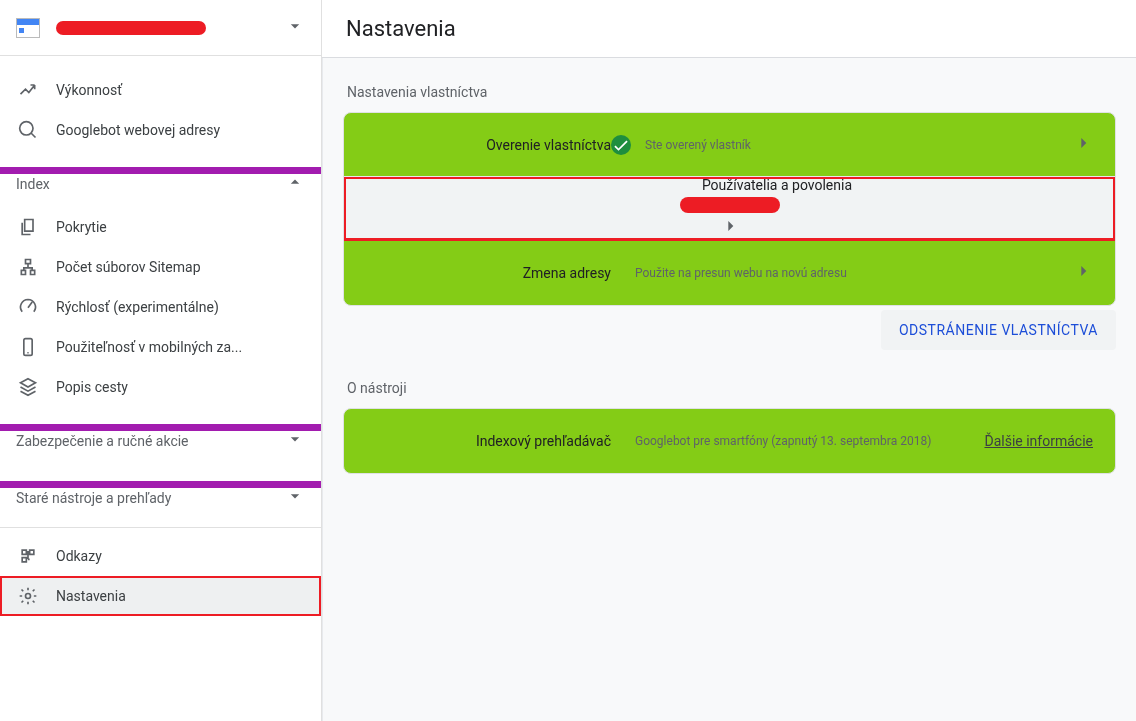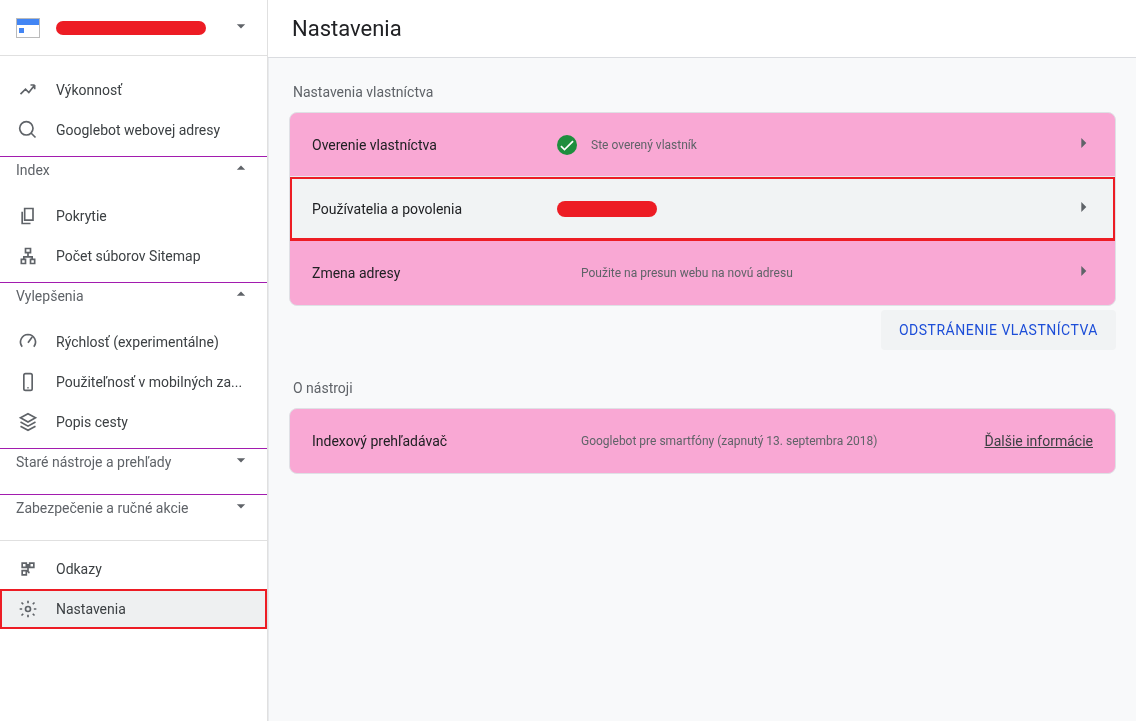--- a/index.html
+++ b/index.html
@@ -1,52 +1,52 @@
 <!DOCTYPE html>
 <html><head>
 <meta charset="utf-8">
 <style>
   * { box-sizing: border-box; margin: 0; padding: 0; font-family: Roboto, Arial, sans-serif; }
   body { width: 1136px; height: 721px; display: flex; background: #fff; overflow: hidden; }
 
   
-  .sidebar { width: 268px; background: #fff; border-right: 1px solid #e0e0e0; display: flex; flex-direction: column; }
+  .sidebar { width: 322px; background: #fff; border-right: 1px solid #e0e0e0; display: flex; flex-direction: column; }
   .property { display: flex; align-items: center; height: 56px; padding: 0 16px; border-bottom: 1px solid #e0e0e0; }
   .property-icon { width: 24px; height: 20px; margin-right: 16px; background: linear-gradient(#4285f4 35%, #fff 35%); border: 1px solid #bbb; position: relative; }
   .property-icon::after { content: ""; position: absolute; left: 2px; top: 9px; width: 5px; height: 5px; background: #4285f4; }
   .property-redacted { width: 150px; height: 14px; background: #ed1c24; border-radius: 7px; }
   .property-caret { margin-left: auto; color: #5f6368; }
 
   .nav { flex: 1; overflow-y: auto; padding-top: 8px; }
   .nav-item { display: flex; align-items: center; height: 40px; padding: 0 16px; color: #3c4043; font-size: 14px; cursor: pointer; }
   .nav-item.selected { background: #eef0f1; }
   .nav-item .icon { width: 24px; height: 24px; margin-right: 16px; color: #5f6368; display: flex; align-items: center; justify-content: center; }
   .nav-item .label { flex: 1; white-space: nowrap; overflow: hidden; text-overflow: ellipsis; }
 
-  .nav-section { display: flex; align-items: center; height: 40px; padding: 16px 16px; color: #5f6368; font-size: 14px; cursor: pointer; border-top: 1px solid #a21caf; margin-top: 6px; padding-top: 2px; }
+  .nav-section { display: flex; align-items: center; height: 40px; padding: 16px 16px; color: #5f6368; font-size: 14px; cursor: pointer; border-top: 7px solid #a21caf; margin-top: 17px; padding-top: 2px; }
   .nav-section .label { flex: 1; }
   .nav-section .chev { color: #5f6368; }
   .nav-divider-top { border-top: 1px solid #e0e0e0; margin-top: 6px; padding-top: 8px; }
 
   .highlight-red { outline: 2px solid #ed1c24; outline-offset: -2px; }
 
   
   .main { flex: 1; display: flex; flex-direction: column; background: #fff; position: relative; }
   .main-header { height: 58px; display: flex; align-items: center; padding: 0 24px; border-bottom: 1px solid #dadce0; }
   .main-header h1 { font-size: 22px; font-weight: 400; color: #202124; }
   .main-body { background: #f8f9fa; border-left: 1px solid #e8eaed; flex: 1; padding: 18px 20px 24px 20px; overflow-y: auto; }
 
   .section-title { font-size: 14px; color: #5f6368; margin: 8px 0 12px 4px; }
 
-  .card { background: #f9a8d4; border: 1px solid #dfe1e5; border-radius: 8px; overflow: hidden; margin-bottom: 16px; }
+  .card { background: #84cc16; border: 1px solid #dfe1e5; border-radius: 8px; overflow: hidden; margin-bottom: 16px; text-align: right; }
   .card-below { margin-bottom: 4px; }
   .row { display: flex; align-items: center; height: 64px; padding: 0 22px; border-bottom: 1px solid #e8eaed; cursor: pointer; }
   .row:last-child { border-bottom: none; gap: 24px; }
   .row.selected { background: #f1f3f4; }
-  .row.highlight-red { position: relative; }
+  .row.highlight-red { position: relative; flex-direction: column; }
   .row.highlight-red::after { content: ""; position: absolute; inset: 0; border: 2px solid #ed1c24; pointer-events: none; }
   .row .title { width: 245px; font-size: 14px; color: #202124; }
   .row .status { flex: 1; display: flex; align-items: center; color: #5f6368; font-size: 12px; }
   .row .status .check { width: 20px; height: 20px; border-radius: 50%; background: #1e8e3e; color: #fff; display: flex; align-items: center; justify-content: center; margin-right: 14px; }
   .row .chev { color: #5f6368; }
   .row .link { color: #3c4043; text-decoration: underline; font-size: 14px; margin-left: 2px; }
   .row .redacted-pill { width: 100px; height: 16px; border-radius: 8px; background: #ed1c24; }
 
   .btn-remove { float: right; background: #f1f3f4; color: #1d4ed8; border: none; height: 40px; padding: 0 18px; font-size: 14px; letter-spacing: 0.5px; border-radius: 4px; cursor: pointer; text-transform: uppercase; }
   .after-card { overflow: hidden; margin-bottom: 30px; }
@@ -104,26 +104,20 @@
     </div>
     <div class="nav-item">
       <span class="icon">
           <svg viewBox="0 0 24 24">
             <path fill="none" stroke="currentColor" stroke-width="2" d="M9 3h6v5H9zM4 16h5v5H4zm11 0h5v5h-5zM12 8v5m-5 3v-3h10v3"></path>
           </svg>
         </span>
       <span class="label">Počet súborov Sitemap</span>
     </div>
 
-    <div class="nav-section">
-      <span class="label">Vylepšenia</span>
-      <span class="chev"><svg viewBox="0 0 24 24" width="18" height="18">
-            <path fill="currentColor" d="M7 14l5-5 5 5z"></path>
-          </svg></span>
-    </div>
     <div class="nav-item">
       <span class="icon">
           <svg viewBox="0 0 24 24">
             <path fill="none" stroke="currentColor" stroke-width="2" d="M12 3a9 9 0 0 0-7 14.6M12 3a9 9 0 0 1 7 14.6M12 13l5-7"></path>
           </svg>
         </span>
       <span class="label">Rýchlosť (experimentálne)</span>
     </div>
     <div class="nav-item">
       <span class="icon">
@@ -137,28 +131,28 @@
     <div class="nav-item">
       <span class="icon">
           <svg viewBox="0 0 24 24">
             <path fill="none" stroke="currentColor" stroke-width="2" d="M12 2l9 5-9 5-9-5 9-5zm-9 10l9 5 9-5m-18 5l9 5 9-5"></path>
           </svg>
         </span>
       <span class="label">Popis cesty</span>
     </div>
 
     <div class="nav-section">
-      <span class="label">Staré nástroje a prehľady</span>
+      <span class="label">Zabezpečenie a ručné akcie</span>
       <span class="chev"><svg viewBox="0 0 24 24" width="18" height="18">
             <path fill="currentColor" d="M7 10l5 5 5-5z"></path>
           </svg></span>
     </div>
 
     <div class="nav-section">
-      <span class="label">Zabezpečenie a ručné akcie</span>
+      <span class="label">Staré nástroje a prehľady</span>
       <span class="chev"><svg viewBox="0 0 24 24" width="18" height="18">
             <path fill="currentColor" d="M7 10l5 5 5-5z"></path>
           </svg></span>
     </div>
 
     <div class="nav-divider-top"></div>
     <div class="nav-item">
       <span class="icon">
           <svg viewBox="0 0 24 24">
             <path fill="none" stroke="currentColor" stroke-width="2" d="M5 5h5v5H5zm9 0h5v5h-5zM5 14h5v5H5zm5-7h4m-2 0v9m0 0h2"></path>

